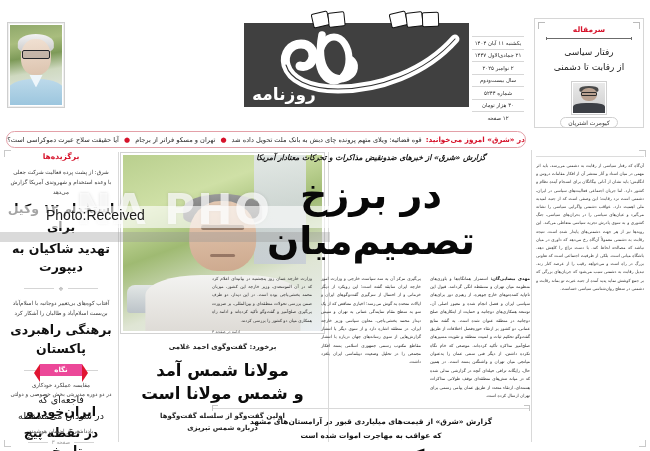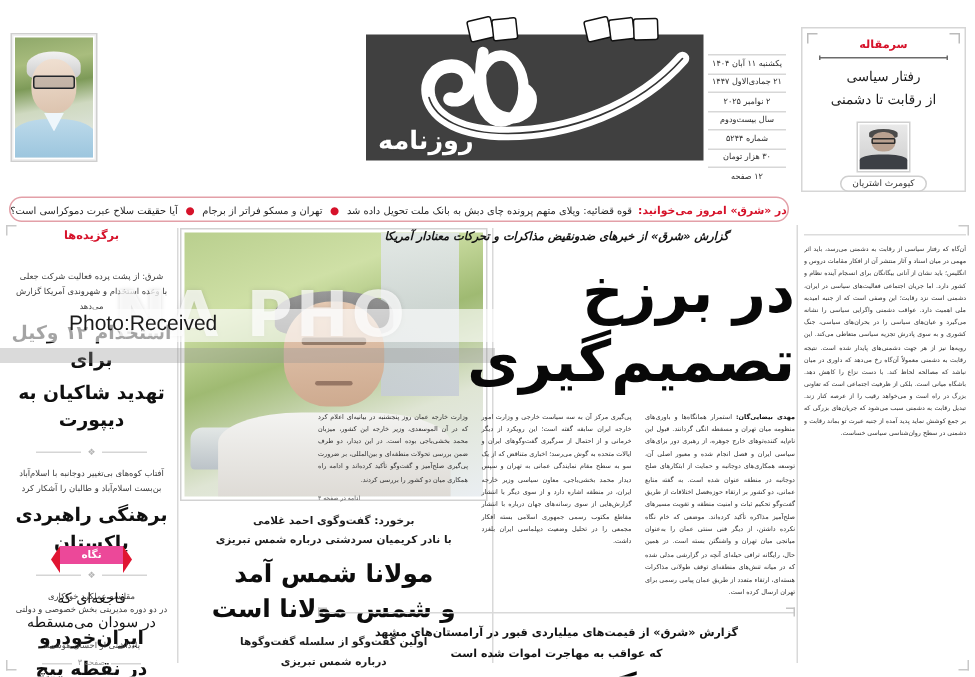--- a/index.html
+++ b/index.html
@@ -141,21 +141,21 @@
   .ticker .lead{color:#d6122a;font-weight:bold;font-size:7.2px;margin-left:4px;white-space:nowrap;}
   .ticker .items{font-size:6.6px;color:#1f1f1f;white-space:nowrap;}
   .ticker .dot{color:#d6122a;margin:0 3px;font-size:7px;}
 
   
   .vrule{position:absolute;width:1px;background:#d9d9d9;}
 
   
   .picks{position:absolute;left:4px;top:152px;width:114px;}
   .picks-hd{
-    text-align:center;color:#d6122a;font-size:7.6px;font-weight:bold;margin-bottom:17px;
+    text-align:center;color:#d6122a;font-size:7.6px;font-weight:bold;margin-bottom:4px;
   }
   .pick{padding:3px 3px 5px;}
   .pick .kick{font-size:5.6px;line-height:1.75;text-align:center;color:#3a3a3a;}
   .pick .hl{font-size:12.5px;line-height:1.45;text-align:center;font-weight:bold;color:#101010;margin-top:3px;}
   .pick-sep{
     display:flex;align-items:center;justify-content:center;gap:4px;margin:4px 0;
     color:#b5b5b5;font-size:6px;
   }
   .pick-sep i{display:block;height:1px;width:30px;background:#d5d5d5;}
 
@@ -249,21 +249,21 @@
   .wm-strip{
     position:absolute;left:0;top:232px;width:330px;height:10px;background:rgba(150,150,150,.35);
   }
 
   
   .main{position:absolute;right:120px;top:152px;width:318px;}
   .m-kick{
     text-align:center;font-size:7.6px;font-weight:bold;color:#141414;line-height:1.7;font-style:italic;
   }
   .m-hl{
-    margin-top:7px;text-align:right;font-weight:bold;color:#080808;
+    margin-top:7px;text-align:center;font-weight:bold;color:#080808;
     font-size:38px;line-height:1.22;letter-spacing:-.5px;
   }
   .m-body{
     margin-top:10px;display:flex;gap:9px;direction:rtl;
   }
   .m-col{
     flex:1;font-size:4.3px;line-height:1.95;text-align:justify;color:#2e2e2e;
     column-fill:balance;
   }
   .m-col .lead-name{font-weight:bold;color:#111;}
@@ -426,21 +426,20 @@
         <div class="hair"></div>
         <div class="head"></div>
         <div class="brow"></div>
         <div class="mouth"></div>
         <div class="car"></div>
         <div class="body"></div>
       </div>
     </div>
     <div class="c-kick">
       <div>برخورد: گفت‌وگوی احمد غلامی</div>
-      <div>با نادر کریمیان سردشتی درباره شمس تبریزی</div>
     </div>
     <div class="c-hl">
       <div>مولانا شمس آمد</div>
       <div>و شمس مولانا است</div>
     </div>
     <div class="c-sub">
       <div>اولین گفت‌وگو از سلسله گفت‌وگوها</div>
       <div>درباره شمس تبریزی</div>
     </div>
   </div>
@@ -449,21 +448,21 @@
     <span class="big">NA PHO</span>
   </div>
   <div class="wm-band"></div>
   <div class="wm-text">Photo:Received</div>
   <div class="wm-strip"></div>
 
   <div class="main">
     <div class="m-kick">گزارش «شرق» از خبرهای ضدونقیض مذاکرات و تحرکات معنادار آمریکا</div>
     <div class="m-hl">
       <div>در برزخ</div>
-      <div>تصمیم‌گیری</div>
+      <div>تصمیم‌میان</div>
     </div>
 
     <div class="m-body">
       <div class="m-col">
         <span class="lead-name">مهدی بیضایی‌گان:</span>
         <span>استمرار همانگاه‌ها و باوری‌های منظومه میان تهران و مسقطه انگی گردانند. قبول این نام‌ایه کننده‌توهای خارج جوهره، از رهبری دور برای‌های سیاسی ایران و فصل انجام شده و معبور اصلی آن، توسعه همکاری‌های دوجانبه و حمایت از ابتکارهای صلح دوجانبه در منطقه عنوان شده است. به گفته منابع عمانی، دو کشور بر ارتقاء حوزه‌فصل اختلافات از طریق گفت‌وگو تحکیم ثبات و امنیت منطقه و تقویت مسیرهای صلح‌آمیز مذاکره تأکید کرده‌اند. موضعی که خام نگاه نکرده داشتن، از دیگر فنی سنتی عمان را به‌عنوان میانجی میان تهران و واشنگتن بسته است. در همین حال، رایگانه ترافی حیله‌ای آنچه در گزارشی مدلی شده که در میانه تنش‌های منطقه‌ای توقف طولانی مذاکرات هسته‌ای، ارتقاء متعدد از طریق عمان پیامی رسمی برای تهران ارسال کرده است.</span>
       </div>
       <div class="m-col">
         <span>پی‌گیری مرکز آن به سه سیاست خارجی و وزارت امور خارجه ایران سابقه گفته است؛ این رویکرد از دیگر خرمانی و از احتمال از سرگیری گفت‌وگوهای ایران و ایالات متحده به گوش می‌رسد؛ اخباری متناقض که از یک سو به سطح مقام نمایندگی عمانی به تهران و سپس دیدار محمد بخشی‌باجی، معاون سیاسی وزیر خارجه ایران، در منطقه اشاره دارد و از سوی دیگر با انتشار گزارش‌هایی از سوی رسانه‌های جهان درباره با انتشار مقاطع مکتوب رسمی جمهوری اسلامی بسته افکار مجمعی را در تحلیل وضعیت دیپلماسی ایران بلغزد داشت.</span>
       </div>

